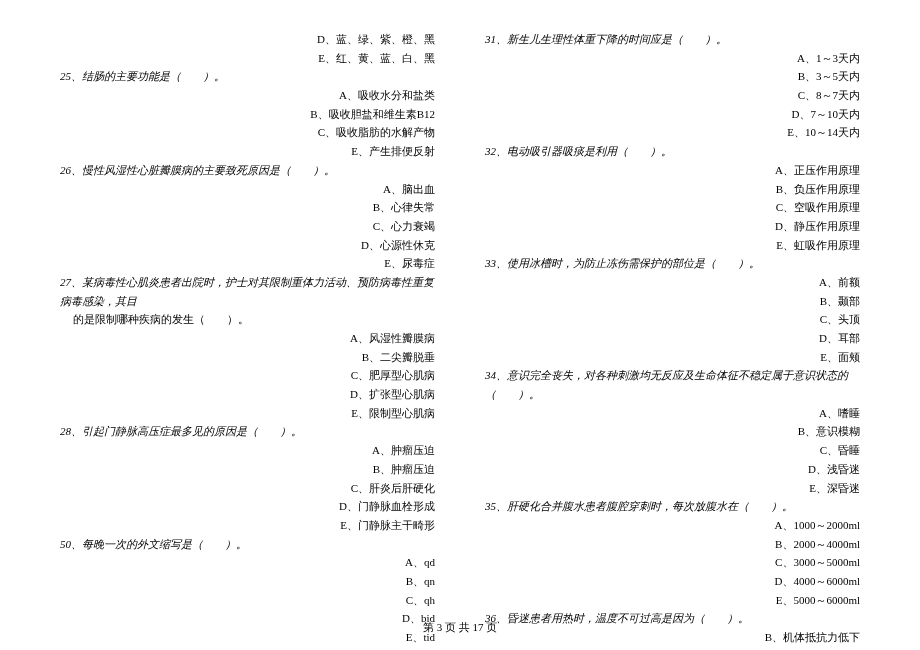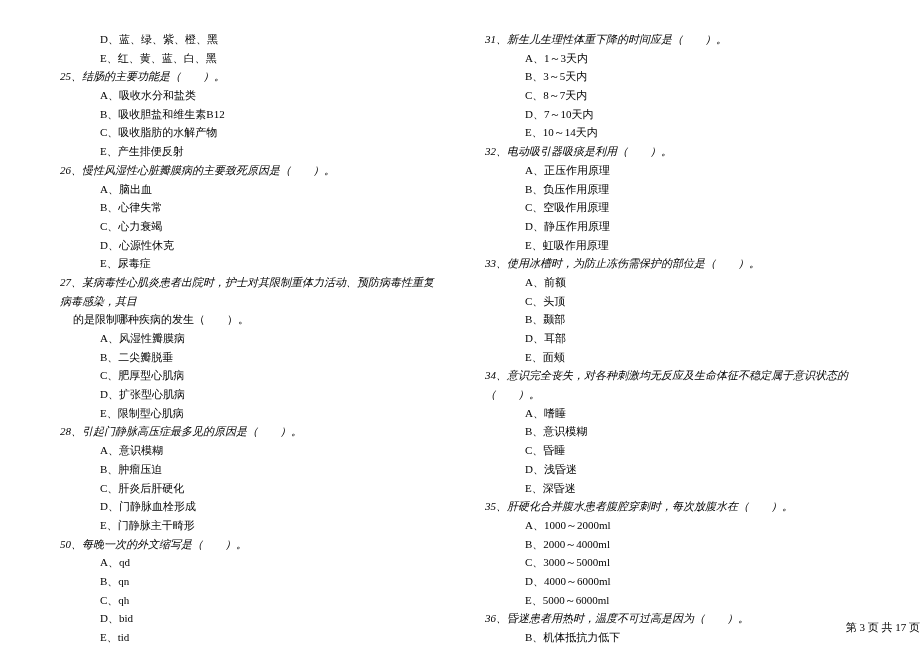--- a/index.html
+++ b/index.html
@@ -20,36 +20,37 @@
     .page-content {
       display: flex;
       gap: 50px;
     }
     .column {
       flex: 1;
     }
     .option-line {
       padding-left: 40px;
       line-height: 1.7;
+      text-align: right;
     }
     .question-line {
       padding-left: 0;
       line-height: 1.7;
       font-style: italic;
     }
     .question-continue {
       padding-left: 13px;
       line-height: 1.7;
     }
     .footer {
       position: absolute;
       bottom: 15px;
       left: 0;
       right: 0;
-      text-align: right;
+      text-align: center;
       font-size: 11px;
     }
   </style>
 </head>
 <body>
 
 <div class="page-content">
   <div class="column" id="left-col">
       <div class="option-line">D、蓝、绿、紫、橙、黑</div>
       <div class="option-line">E、红、黄、蓝、白、黑</div>
@@ -65,21 +66,21 @@
       <div class="option-line">D、心源性休克</div>
       <div class="option-line">E、尿毒症</div>
       <div class="question-line">27、某病毒性心肌炎患者出院时，护士对其限制重体力活动、预防病毒性重复病毒感染，其目</div>
       <div class="question-continue">的是限制哪种疾病的发生（　　）。</div>
       <div class="option-line">A、风湿性瓣膜病</div>
       <div class="option-line">B、二尖瓣脱垂</div>
       <div class="option-line">C、肥厚型心肌病</div>
       <div class="option-line">D、扩张型心肌病</div>
       <div class="option-line">E、限制型心肌病</div>
       <div class="question-line">28、引起门静脉高压症最多见的原因是（　　）。</div>
-      <div class="option-line">A、意识模糊</div>
+      <div class="option-line">A、肿瘤压迫</div>
       <div class="option-line">B、肿瘤压迫</div>
       <div class="option-line">C、肝炎后肝硬化</div>
       <div class="option-line">D、门静脉血栓形成</div>
       <div class="option-line">E、门静脉主干畸形</div>
       <div class="question-line">50、每晚一次的外文缩写是（　　）。</div>
       <div class="option-line">A、qd</div>
       <div class="option-line">B、qn</div>
       <div class="option-line">C、qh</div>
       <div class="option-line">D、bid</div>
       <div class="option-line">E、tid</div>
@@ -92,22 +93,22 @@
       <div class="option-line">D、7～10天内</div>
       <div class="option-line">E、10～14天内</div>
       <div class="question-line">32、电动吸引器吸痰是利用（　　）。</div>
       <div class="option-line">A、正压作用原理</div>
       <div class="option-line">B、负压作用原理</div>
       <div class="option-line">C、空吸作用原理</div>
       <div class="option-line">D、静压作用原理</div>
       <div class="option-line">E、虹吸作用原理</div>
       <div class="question-line">33、使用冰槽时，为防止冻伤需保护的部位是（　　）。</div>
       <div class="option-line">A、前额</div>
+      <div class="option-line">B、颞部</div>
       <div class="option-line">C、头顶</div>
-      <div class="option-line">B、颞部</div>
       <div class="option-line">D、耳部</div>
       <div class="option-line">E、面颊</div>
       <div class="question-line">34、意识完全丧失，对各种刺激均无反应及生命体征不稳定属于意识状态的（　　）。</div>
       <div class="option-line">A、嗜睡</div>
       <div class="option-line">B、意识模糊</div>
       <div class="option-line">C、昏睡</div>
       <div class="option-line">D、浅昏迷</div>
       <div class="option-line">E、深昏迷</div>
       <div class="question-line">35、肝硬化合并腹水患者腹腔穿刺时，每次放腹水在（　　）。</div>
       <div class="option-line">A、1000～2000ml</div>

